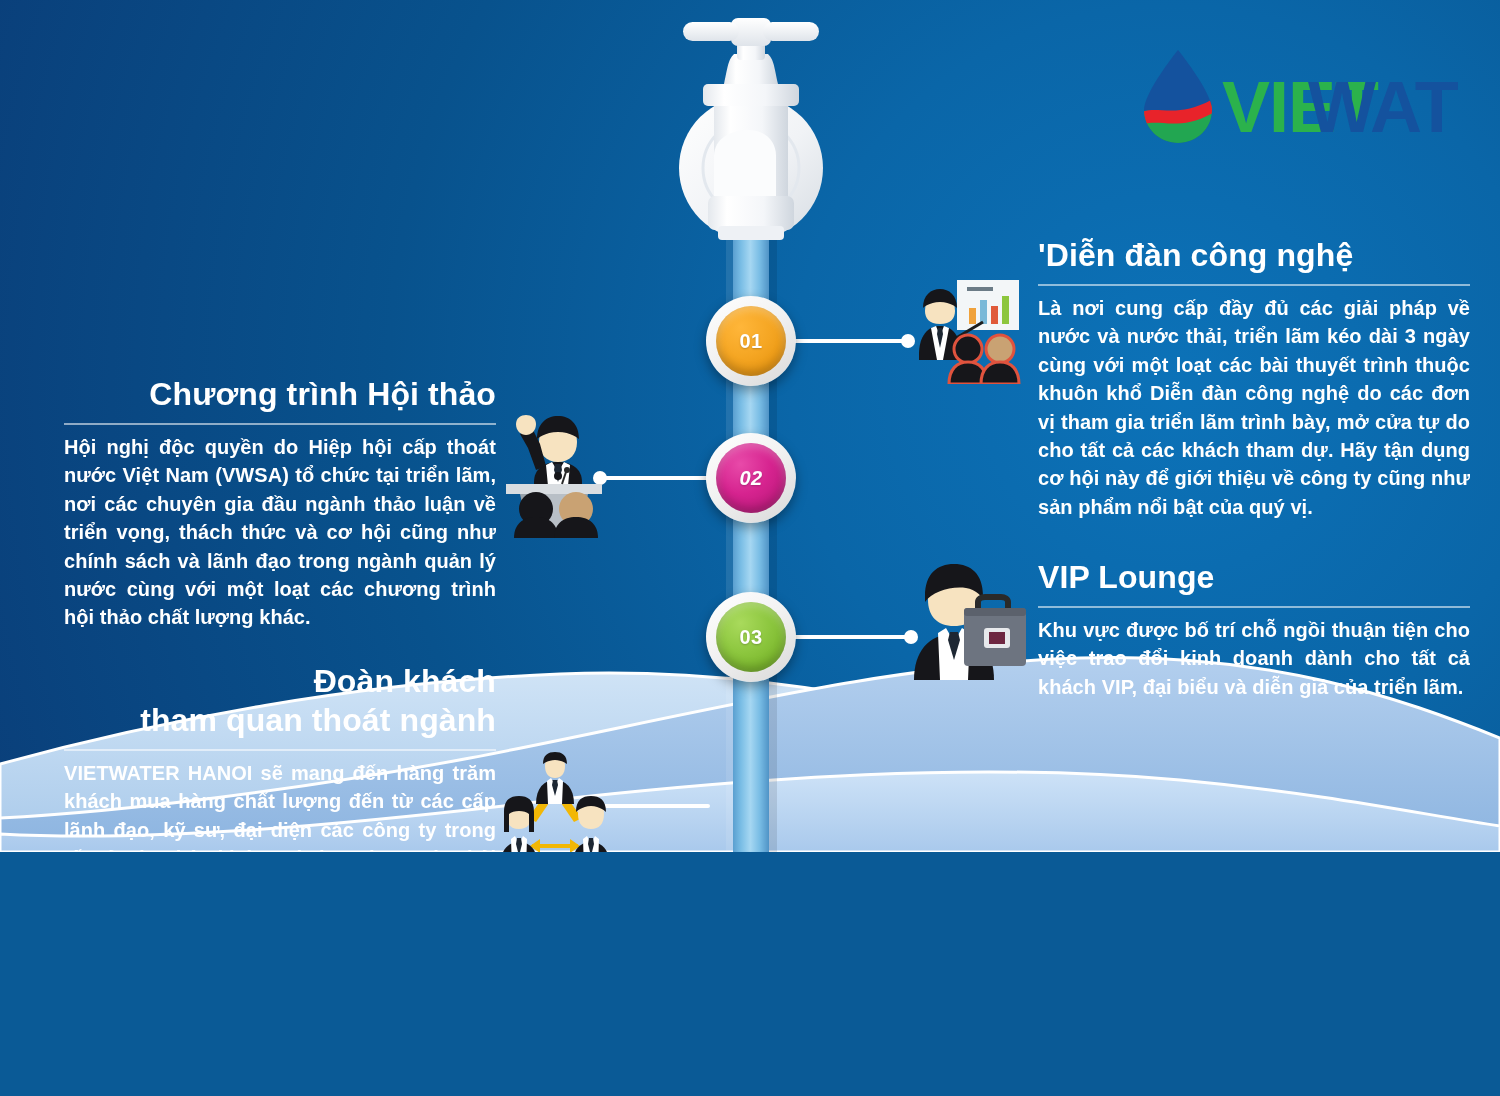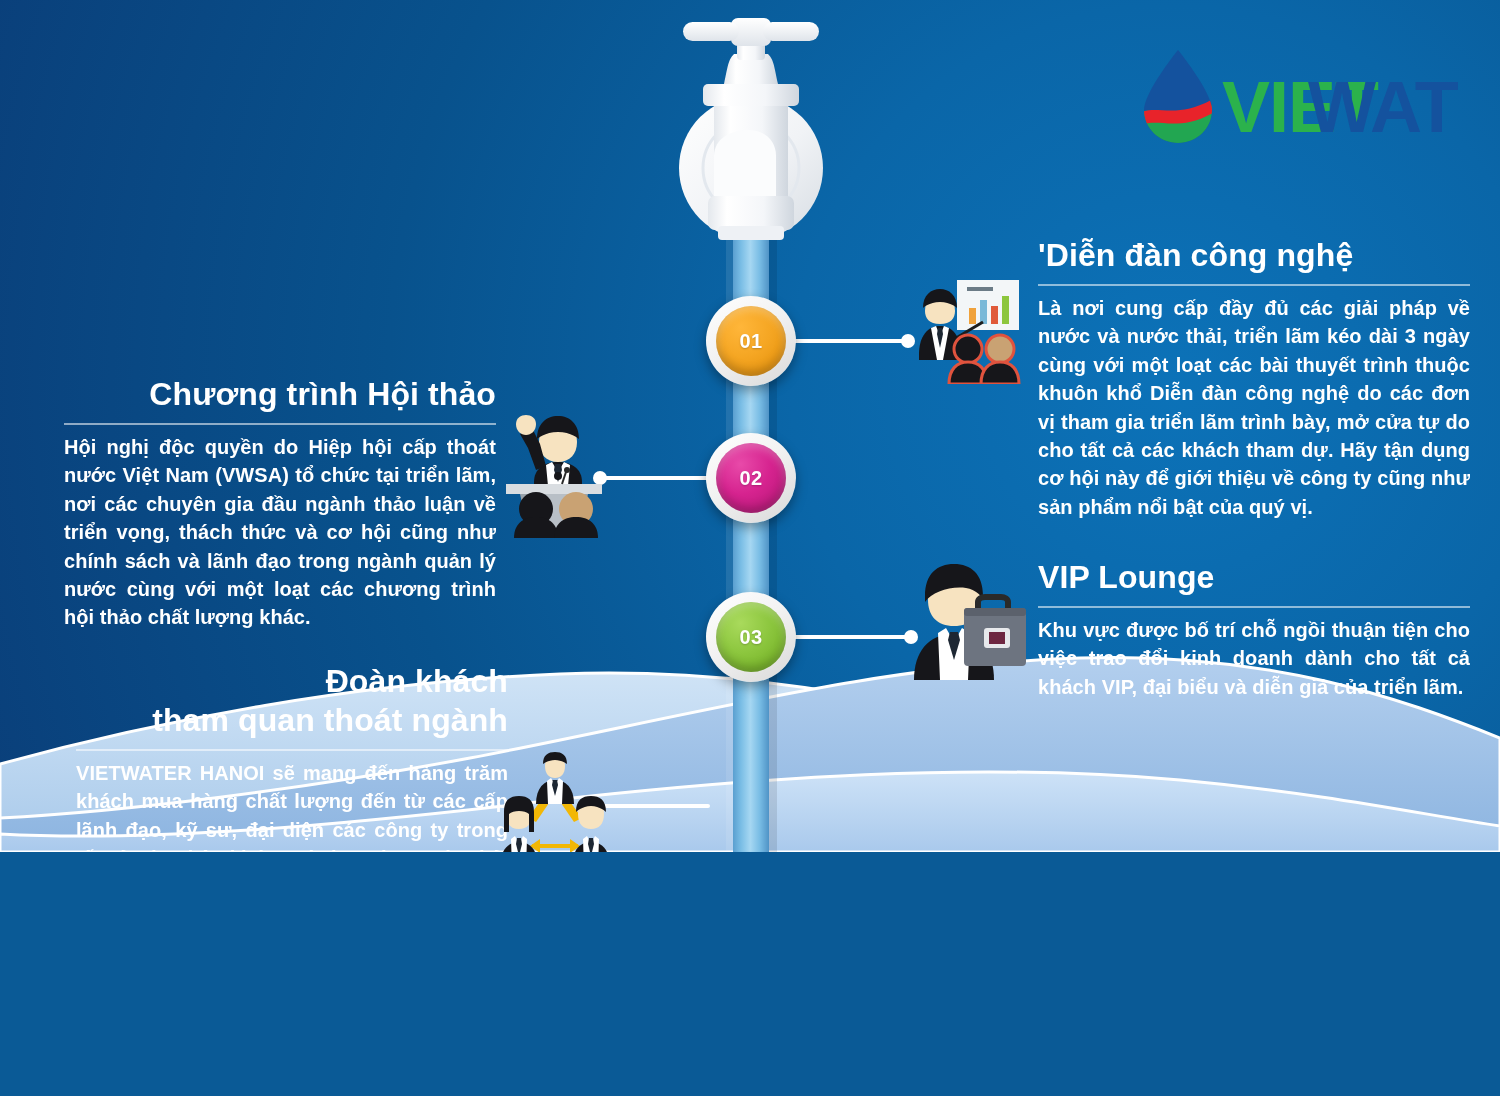--- a/index.html
+++ b/index.html
@@ -72,21 +72,21 @@
   .block p{
     margin:0;color:#ffffff;font-size:20px;line-height:1.42;text-align:justify;
     letter-spacing:.05px;
     font-weight:bold;
   }
   .block.left p{text-align:justify;}
 
   #blk1{left:1038px;top:236px;}
   #blk2{left:64px;top:375px;}
   #blk3{left:1038px;top:558px;}
-  #blk4{left:64px;top:662px;margin-left:12px;}
+  #blk4{left:64px;top:662px;}
 
   
   .icon{position:absolute;z-index:5;}
   #icon1{left:905px;top:276px;width:118px;height:108px;}
   #icon2{left:492px;top:412px;width:124px;height:126px;}
   #icon3{left:906px;top:556px;width:126px;height:124px;}
   #icon4{left:492px;top:752px;width:126px;height:116px;}
 
   
   #logo{position:absolute;left:1140px;top:44px;width:320px;height:108px;z-index:7;}
@@ -193,21 +193,21 @@
   <div class="conn left" style="left:598px;top:804px;width:112px;">
       <span class="dot"></span>
     </div>
 
   <div class="node" id="node1">
     <div class="inner" style="background:radial-gradient(circle at 35% 30%, #ffb63a 0%, #f5a623 45%, #e08c06 100%);">
       <span class="num">01</span>
     </div>
   </div>
   <div class="node" id="node2">
-    <div class="inner" style="background:radial-gradient(circle at 35% 30%, #e84aa9 0%, #d6238f 45%, #ad1571 100%);">
+    <div class="inner" style="background:radial-gradient(circle at 35% 30%, #e84aa9 0%, #d6238f 45%, #ad1571 100%);font-style:italic;">
       <span class="num">02</span>
     </div>
   </div>
   <div class="node" id="node3">
     <div class="inner" style="background:radial-gradient(circle at 35% 30%, #a9da5c 0%, #8cc63e 45%, #6aa81c 100%);">
       <span class="num">03</span>
     </div>
   </div>
 
   <svg class="icon" id="icon1" viewBox="0 0 118 108">

